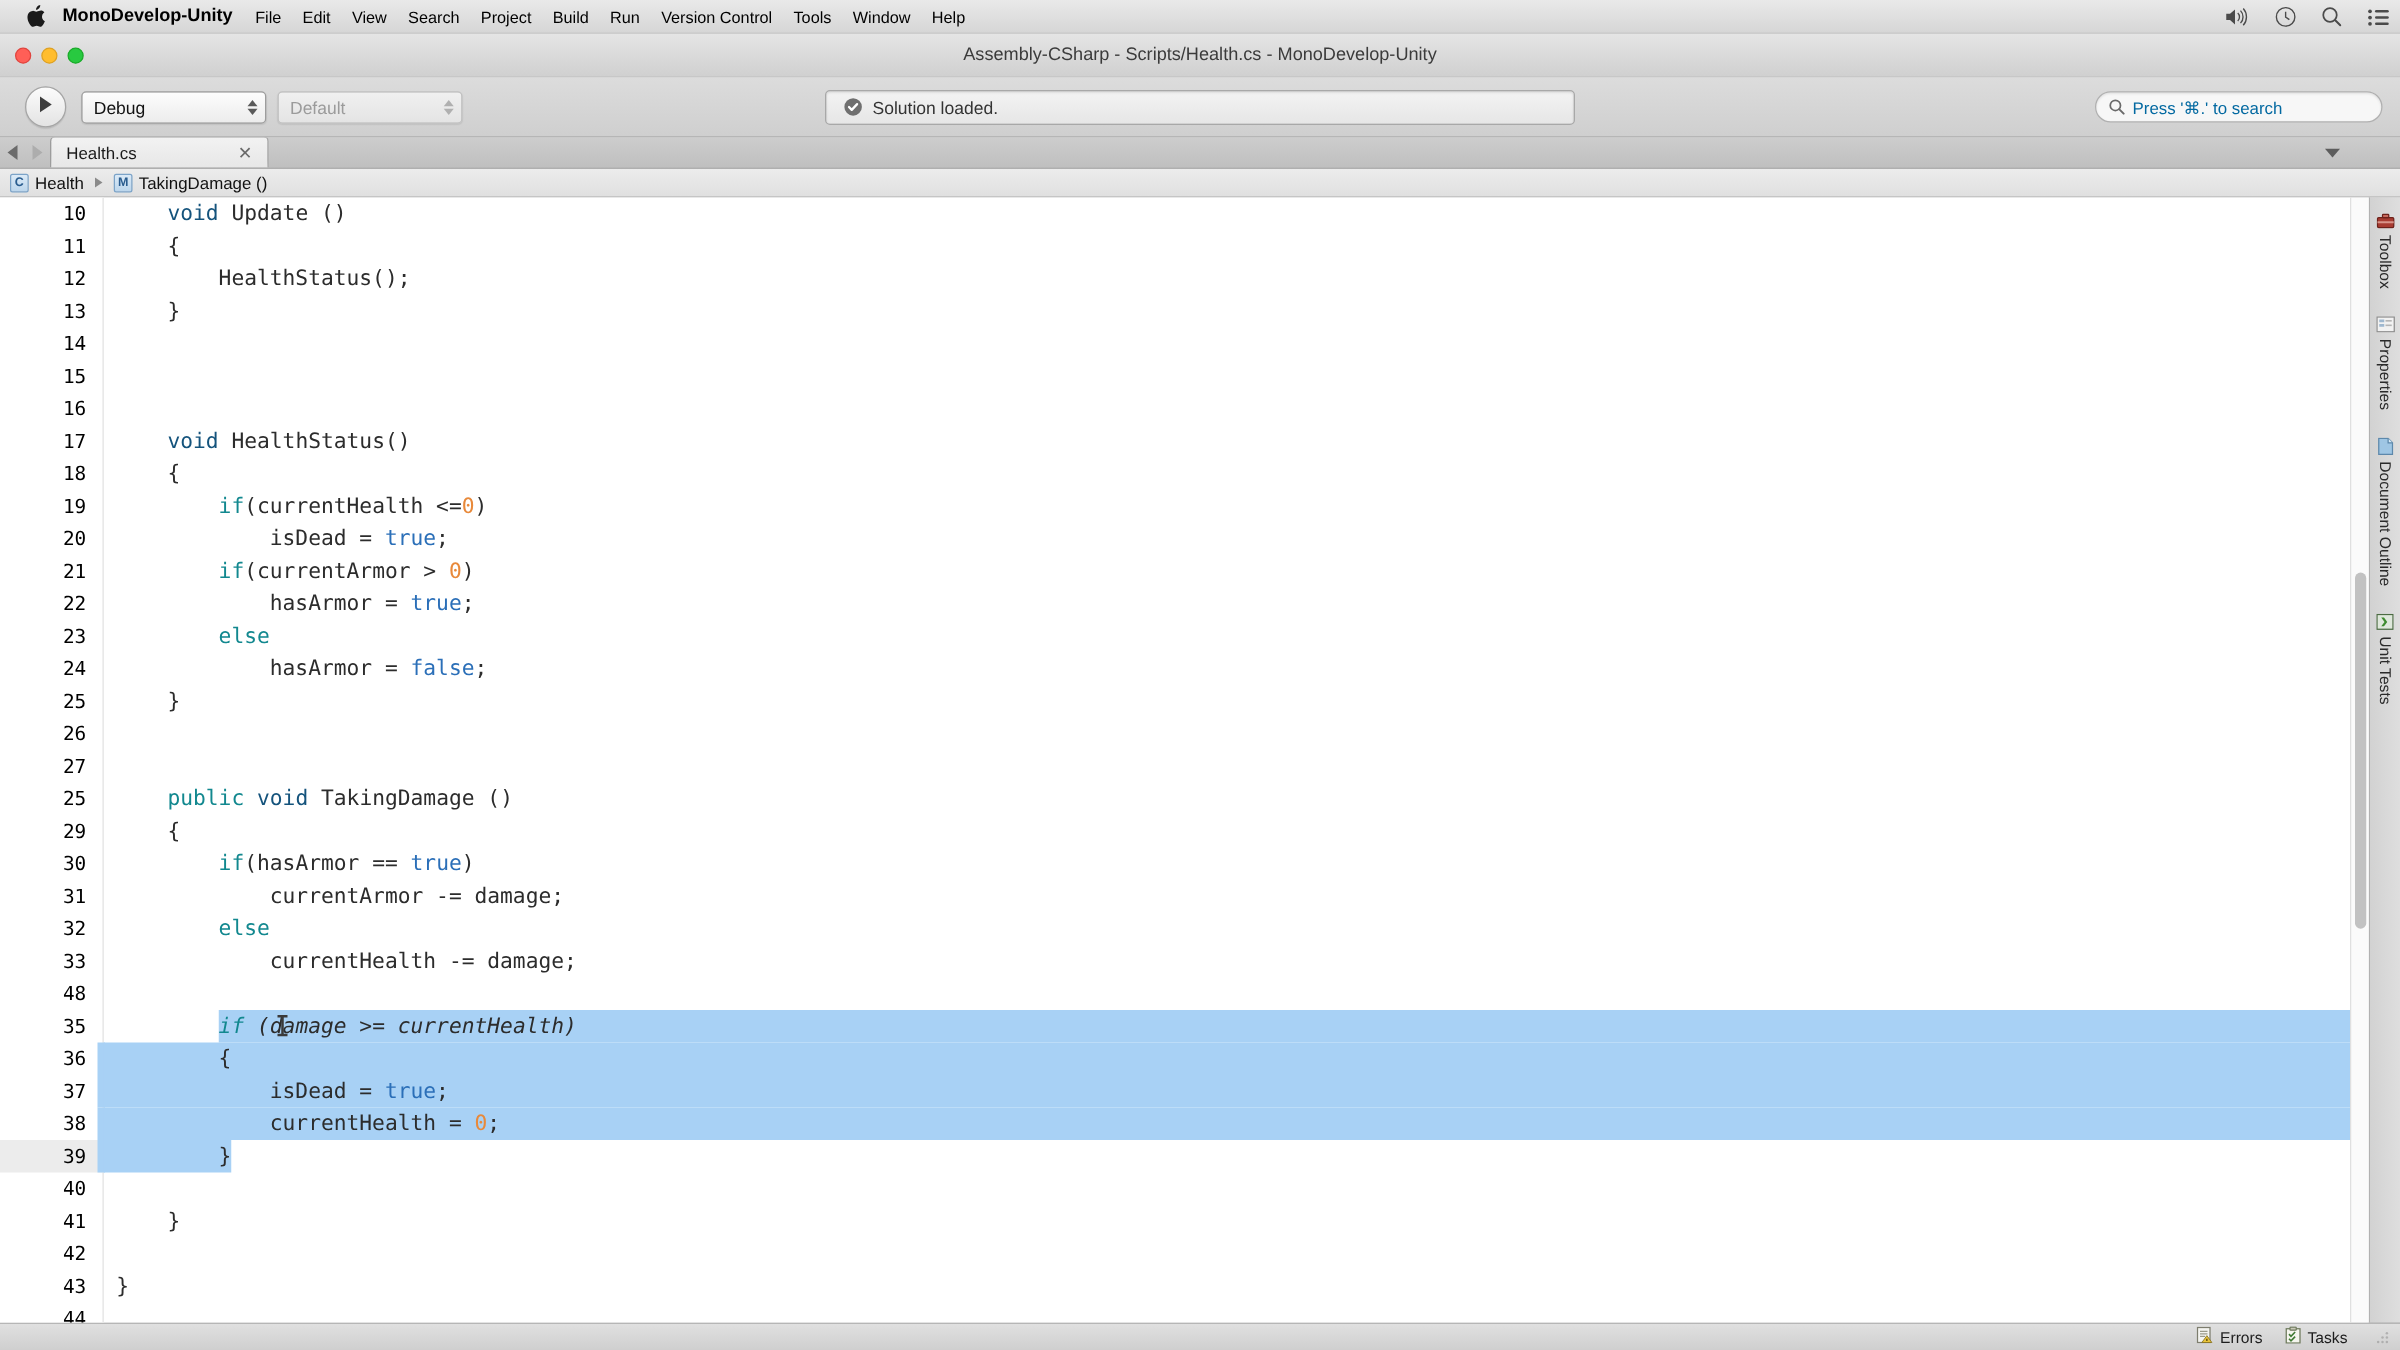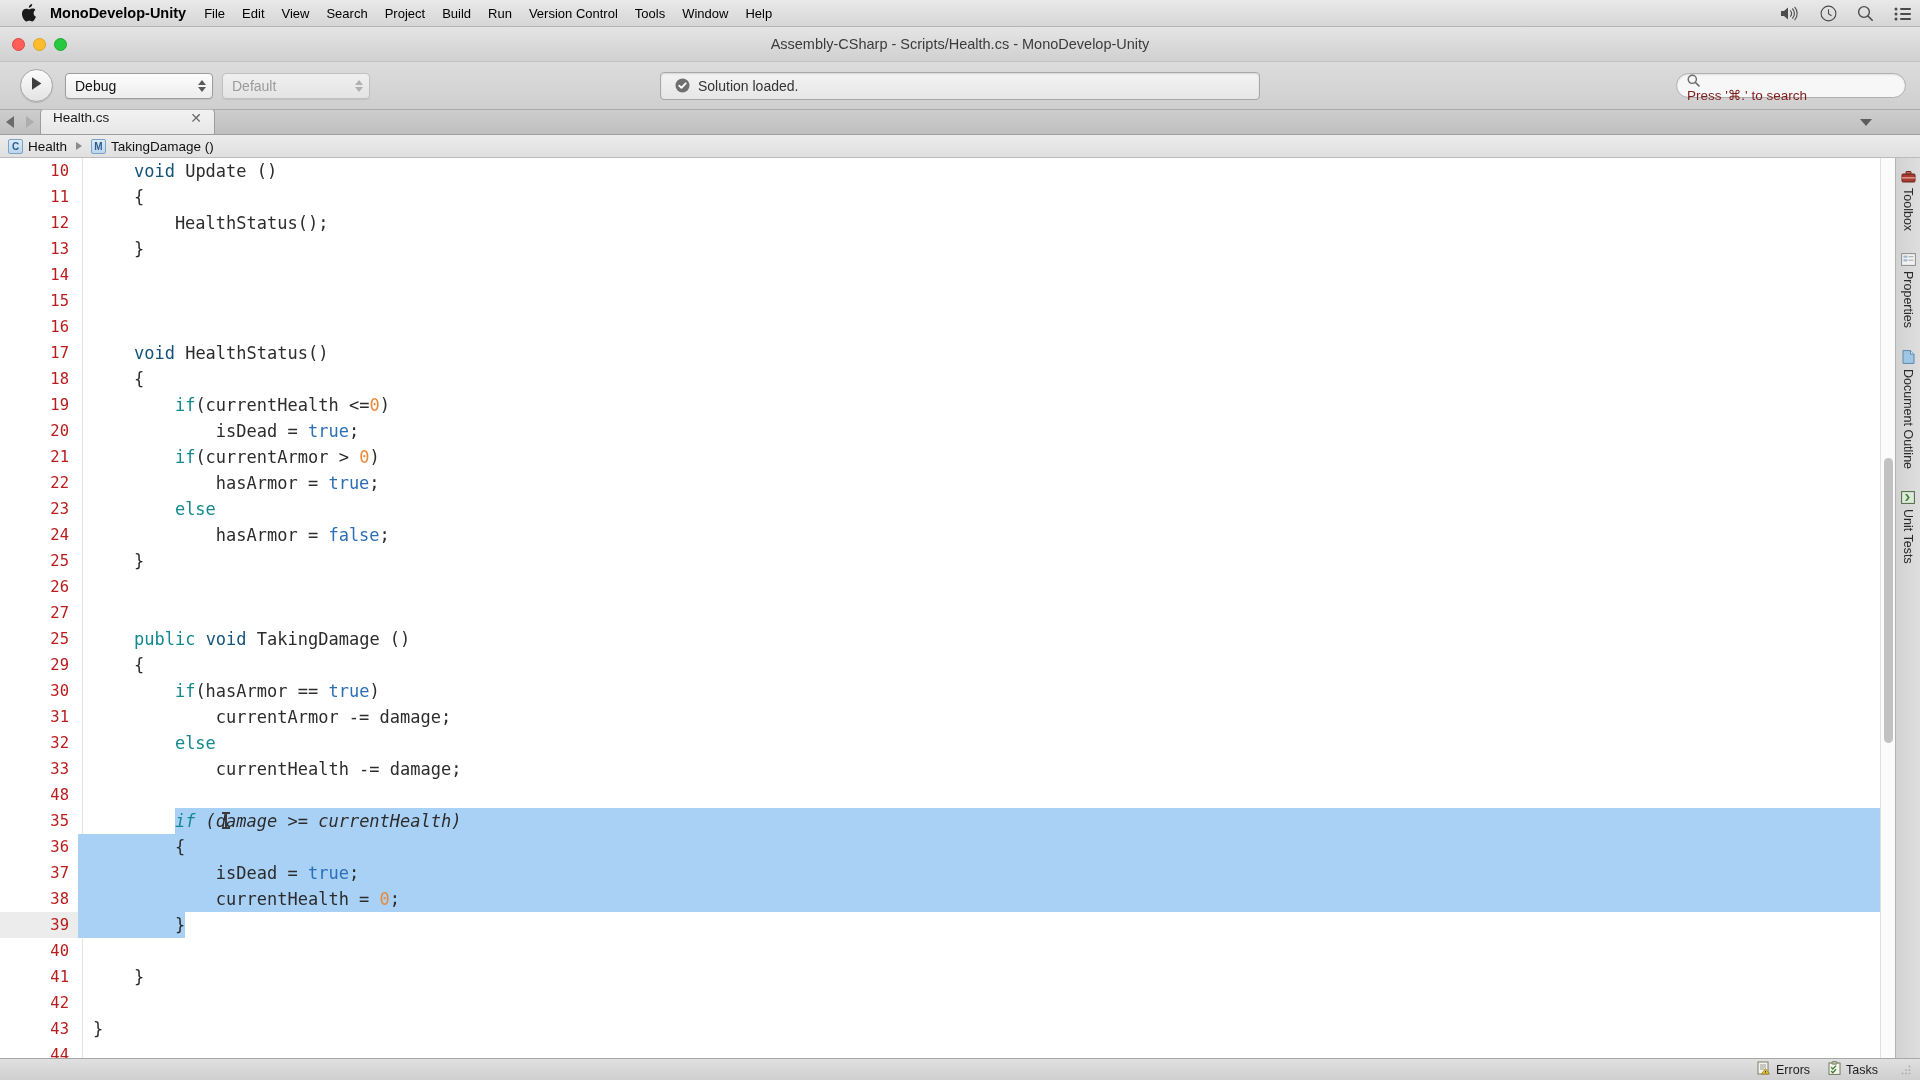--- a/index.html
+++ b/index.html
@@ -100,24 +100,23 @@
     font-size: 14px; color: #333;
     box-shadow: inset 0 1px 2px rgba(0,0,0,.13);
   }
   .statuspanel .chk { margin-right: 8px; display: flex; }
 
   .searchfield {
     position: absolute; right: 14px;
     width: 230px; height: 25px;
     background: #f7f7f7;
     border: 1px solid #b0b0b0; border-radius: 13px;
-    display: flex; padding: 0 10px;
-    font-size: 13.5px; color: #7f1d1d;
+    display: flex; align-items: center; padding: 0 10px;
+    font-size: 13.5px; color: #0369a1;
     box-shadow: inset 0 1px 2px rgba(0,0,0,.1);
-    flex-direction: column;
   }
   .searchfield .sicon { margin-right: 6px; display: flex; }
 
   
   .tabstrip {
     height: 25px;
     background: linear-gradient(to bottom, #cdcdcd, #bfbfbf);
     display: flex; align-items: flex-end;
     border-bottom: 1px solid #9d9d9d;
     position: relative;
@@ -125,21 +124,21 @@
   .navarrows { display: flex; align-items: center; height: 25px; padding: 0 6px; gap: 12px; }
   .arrow { width: 0; height: 0; border-top: 6px solid transparent; border-bottom: 6px solid transparent; }
   .arrow.left { border-right: 8px solid #6b6b6b; }
   .arrow.right { border-left: 8px solid #adadad; }
   .tab {
     height: 25px;
     background: linear-gradient(to bottom, #f2f2f2, #e7e7e7);
     border-left: 1px solid #9d9d9d; border-right: 1px solid #9d9d9d;
     border-top: 1px solid #b8b8b8;
     border-radius: 4px 4px 0 0;
-    display: flex; align-items: flex-start;
+    display: flex; align-items: center;
     padding: 0 12px; min-width: 175px;
     font-size: 13.5px; color: #1a1a1a;
     justify-content: space-between;
     gap: 17px;
   }
   .tab .closex { color: #6a6a6a; font-size: 14px; margin-left: 18px; }
   .tabstrip .dropdown-caret {
     position: absolute; right: 48px; top: 9px;
     width: 0; height: 0; border-left: 6px solid transparent; border-right: 6px solid transparent; border-top: 7px solid #5d5d5d;
   }
@@ -173,21 +172,21 @@
     width: 83px; flex-shrink: 0;
     background: #ffffff;
     border-right: 1px solid #e2e2e2;
     font-family: "DejaVu Sans Mono", monospace;
     font-size: 16px;
     position: relative;
   }
   .code-area { flex: 1; position: relative; overflow: hidden; }
 
   .line { height: 26px; line-height: 26px; white-space: pre; }
-  .gutter .line { text-align: right; padding-right: 13px; color: #b91c1c; font-size: 15.5px; }
+  .gutter .line { text-align: right; padding-right: 13px; color: #000000; font-size: 15.5px; }
   .gutter .line.current { background: #ececec; }
 
   .code-area .line {
     font-family: "DejaVu Sans Mono", monospace;
     font-size: 17px; color: #2c2c2c;
     padding-left: 10px;
   }
 
   .kw      { color: #14537c; }     
   .kw-ctrl { color: #12888f; }     

